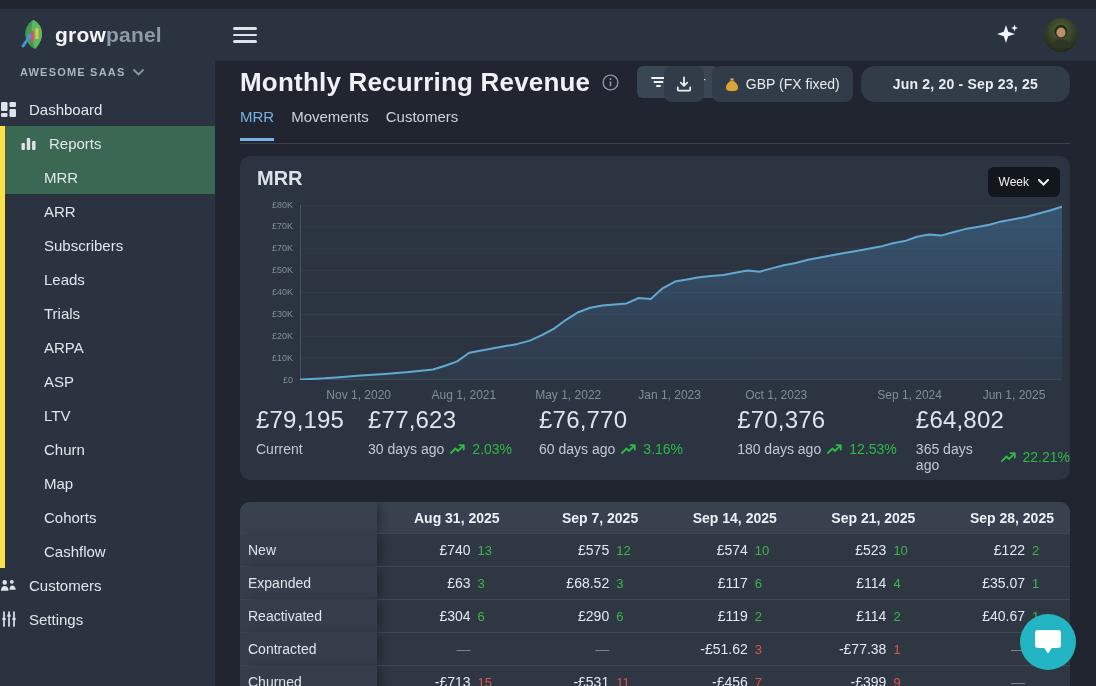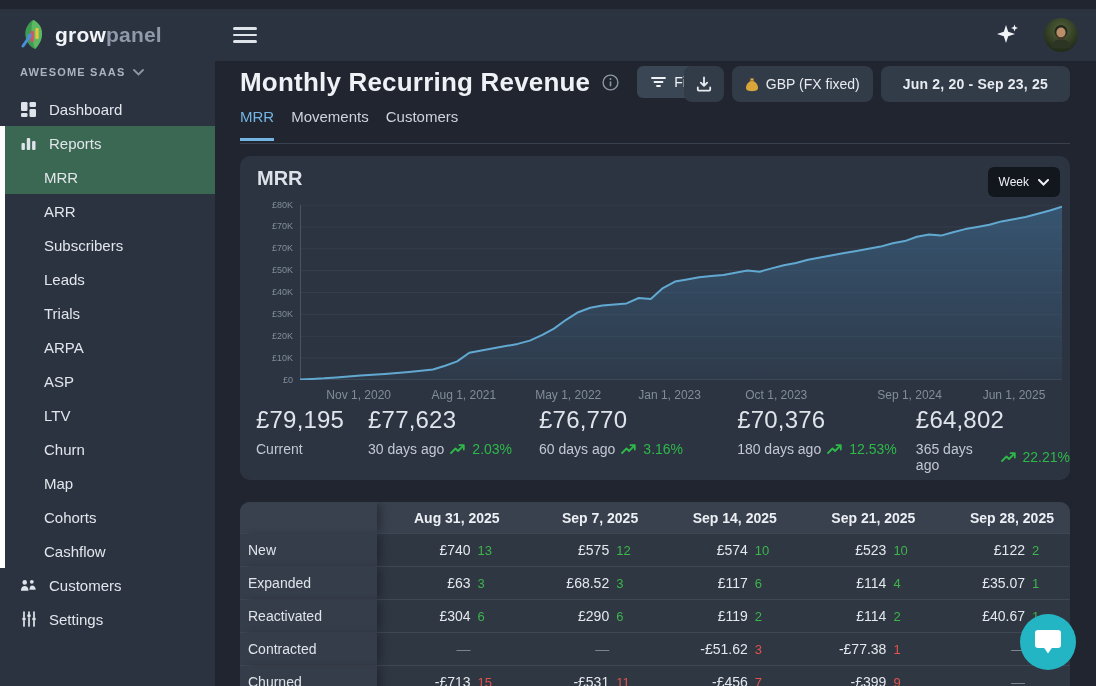--- a/index.html
+++ b/index.html
@@ -18,38 +18,38 @@
   .hamburger span { display:block; width:24px; height:2.5px; background:#dfe4ea; border-radius:2px; }
   .topbar-right { margin-left:auto; display:flex; align-items:center; gap:22px; padding-right:18px; }
   .sparkle-btn { width:28px; height:28px; display:flex; align-items:center; justify-content:center; cursor:pointer; }
   .avatar { width:34px; height:34px; border-radius:50%; overflow:hidden; background:radial-gradient(circle at 50% 35%, #55663c, #232b1a 75%); cursor:pointer; position:relative; }
   .avatar svg { position:absolute; left:0; top:0; }
   
   .sidebar { position:absolute; left:0; top:52px; width:215px; height:634px; background:#2b3340; z-index:4; }
   .workspace { display:flex; align-items:center; gap:8px; padding:14px 20px 10px; cursor:pointer; }
   .workspace-label { font-size:11px; font-weight:700; letter-spacing:1.2px; color:#aab3c1; }
   .nav { margin-top:4px; }
-  .nav-item { height:34px; display:flex; align-items:center; gap:12px; padding-left:20px; font-size:15px; color:#e2e6ec; cursor:pointer; }
+  .nav-item { height:34px; display:flex; align-items:center; gap:12px; font-size:15px; color:#e2e6ec; cursor:pointer; }
   .nav-item .ni-icon { width:17px; display:flex; justify-content:center; }
   .nav-sub { padding-left:44px; }
-  .nav-group { border-left:5px solid #ffffff; }
+  .nav-group { border-left:5px solid #fde047; }
   .nav-group .nav-item { padding-left:15px; }
   .nav-group .nav-item.nav-sub { padding-left:39px; }
   .nav-item.active { background:#3b6852; }
   
   .main { position:absolute; left:215px; top:52px; width:881px; height:634px; background:#20252f; }
   .page-header { position:absolute; left:25px; top:14px; display:flex; align-items:center; }
   .page-title { font-size:26px; font-weight:700; color:#eef1f5; letter-spacing:.2px; }
   .info-icon { margin-left:12px; cursor:pointer; display:flex; }
   .filter-btn { margin-left:18px; height:32px; padding:0 14px; background:#3a4654; border-radius:6px; display:flex; align-items:center; gap:8px; font-size:14px; color:#f0f3f6; cursor:pointer; }
   .header-actions { position:absolute; right:26px; top:14px; display:flex; gap:8px; }
   .hbtn { height:36px; background:#323b48; border-radius:8px; display:flex; align-items:center; justify-content:center; color:#e8ebf0; font-size:14px; font-weight:700; cursor:pointer; }
   .dl-btn { width:40px; }
   .cur-btn { padding:0 13px; gap:7px; font-weight:400; }
-  .date-btn { padding:0 22px; letter-spacing:.2px; }
+  .date-btn { padding:0 32px; letter-spacing:.2px;border-radius:14px; }
   .tabs { position:absolute; left:25px; top:56px; display:flex; gap:17px; }
   .tab { font-size:15px; color:#cdd3db; padding-bottom:13px; cursor:pointer; border-bottom:3px solid transparent; }
   .tab.active { color:#73b4e3; border-bottom-color:#73b4e3; font-weight:400; }
   .tabs-divider { position:absolute; left:25px; top:91px; width:830px; height:1px; background:#39414e; }
   
   .chart-card { position:absolute; left:25px; top:104px; width:830px; height:324px; background:#2c3441; border-radius:10px; }
   .chart-title { position:absolute; left:17px; top:11px; font-size:20px; font-weight:700; color:#dde2e9; }
   .period-btn { position:absolute; right:10px; top:11px; height:30px; padding:0 11px; background:#12161d; border-radius:6px; display:flex; align-items:center; gap:9px; font-size:12px; color:#eef1f5; cursor:pointer; }
   .y-labels { position:absolute; left:0; top:42px; width:57px; height:182px; }
   .y-labels span { position:absolute; right:4px; font-size:9px; color:#828c9b; }

